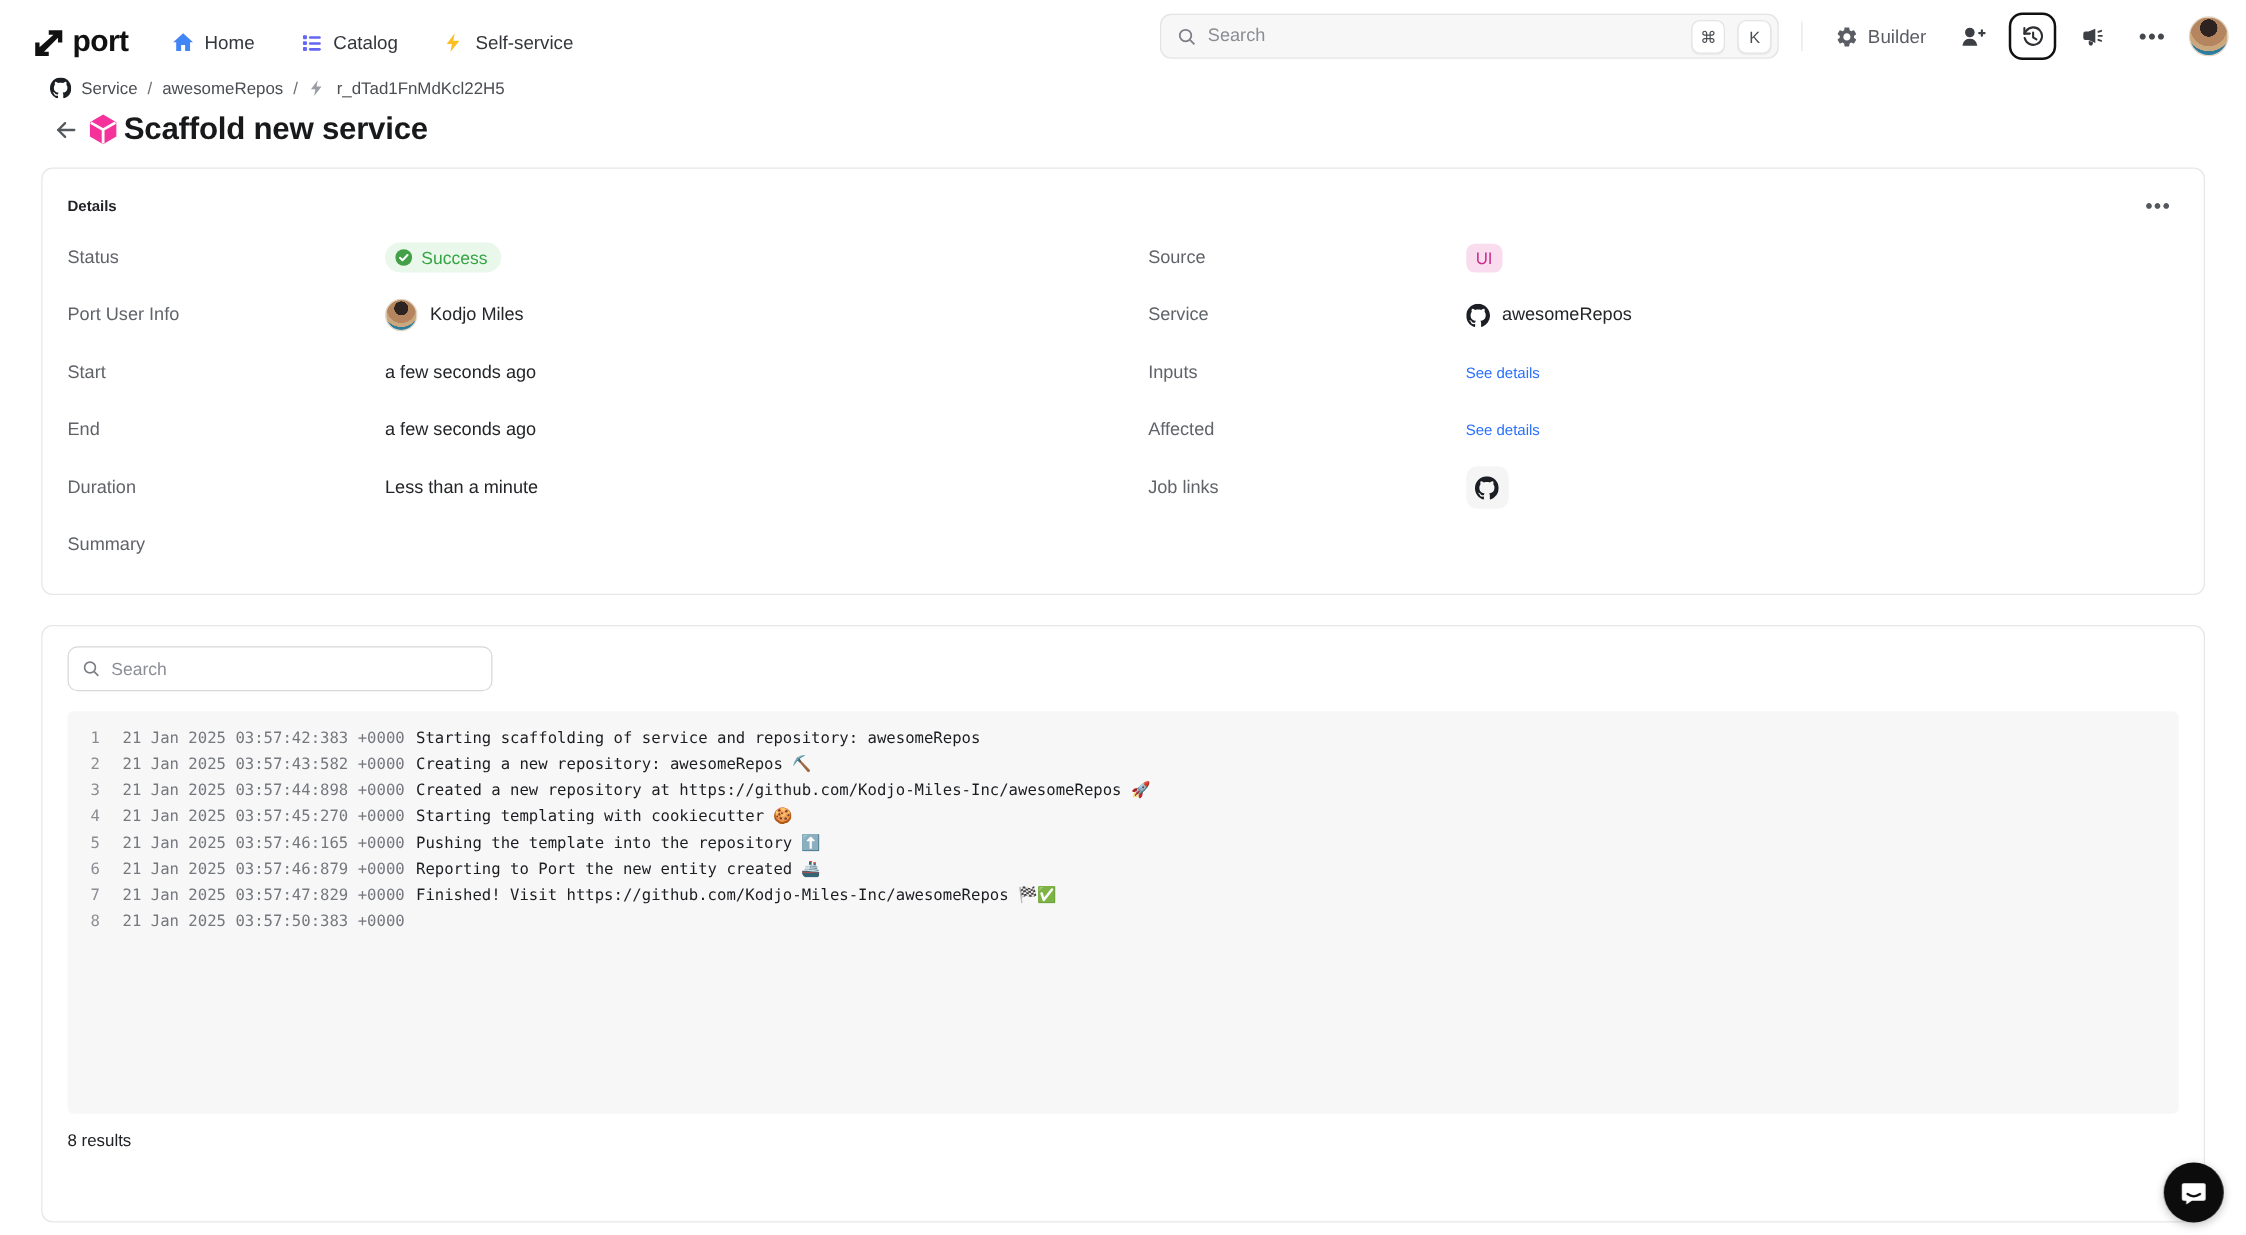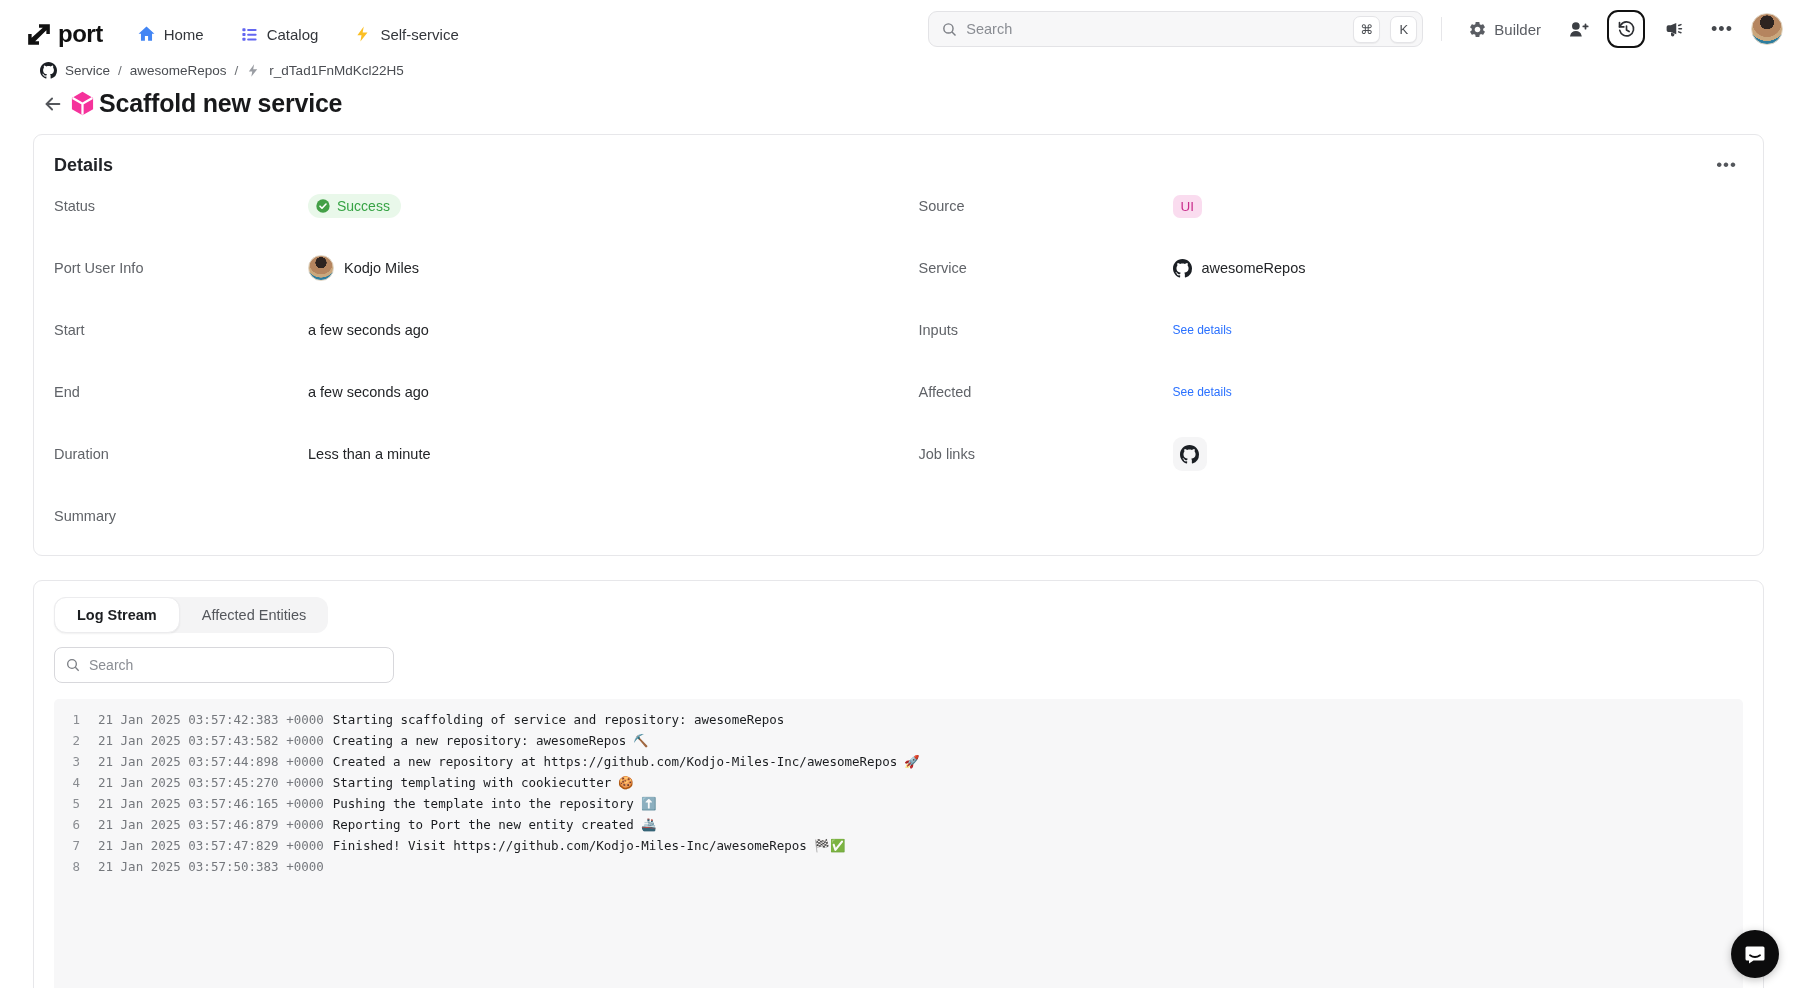--- a/index.html
+++ b/index.html
@@ -44,26 +44,26 @@
   .crumb { cursor:pointer; }
   .crumb-sep { color:#6d7075; }
   .title-row { display:flex; align-items:center; gap:3px; margin:4px 0 16px 7px; }
   .page-title { font-size:25px; font-weight:600; color:#18191b; letter-spacing:-0.2px; }
   .backbtn { background:none; border:none; cursor:pointer; display:flex; padding:2px; }
 
   
   .card { border:1px solid #e7e7ea; border-radius:9px; background:#fff; }
   .details-card { padding:18px 20px 16px 20px; margin-bottom:24px; }
   .card-head { display:flex; align-items:center; justify-content:space-between; margin-bottom:6px; }
-  .card-title { font-size:18px; font-weight:600; color:#222428; }
+  .card-title { font-size:12px; font-weight:600; color:#222428; }
   .more-btn { background:none; border:none; cursor:pointer; font-size:17px; color:#54575c;
     letter-spacing:1px; padding:2px 6px; }
 
   .details-grid { display:grid; grid-template-columns:1fr 1fr; column-gap:40px; }
-  .dcol { display:flex; flex-direction:column;gap:16px; }
+  .dcol { display:flex; flex-direction:column; }
   .drow { display:flex; align-items:center; min-height:46px; }
   .dlabel { width:254px; flex:0 0 254px; font-size:14.5px; color:#606368; }
   .dvalue { display:flex; align-items:center; gap:10px; font-size:14.5px; color:#232528; }
   .badge-success { display:inline-flex; align-items:center; gap:6px; background:#e9f8ea;
     color:#36a344; font-size:14px; font-weight:500; padding:4px 11px 4px 7px; border-radius:12px; }
   .badge-ui { background:#fadcef; color:#c92e8c; font-size:13.5px; font-weight:500;
     padding:4px 8px; border-radius:7px; }
   .link { color:#2970ff; text-decoration:none; font-size:12px; cursor:pointer; }
   .gh-chip { width:34px; height:34px; border-radius:9px; background:#f5f5f6;
     display:flex; align-items:center; justify-content:center; cursor:pointer; }
@@ -328,24 +328,20 @@
                   </svg>
               </span>
             </span>
           </div>
         </div>
       </div>
     </div>
   </section>
 
   <section class="card log-card">
-    <div class="tabs">
-      <button class="tab active">Log Stream</button>
-      <button class="tab">Affected Entities</button>
-    </div>
     <div class="log-search">
       <span>
         <svg width="16" height="16" viewBox="0 0 24 24" fill="none" stroke="#7b7e84" stroke-width="2">
             <circle cx="10.5" cy="10.5" r="6.5"></circle>
             <path d="m15.5 15.5 5 5"></path>
           </svg>
       </span>
       <input placeholder="Search" style="">
     </div>
 

